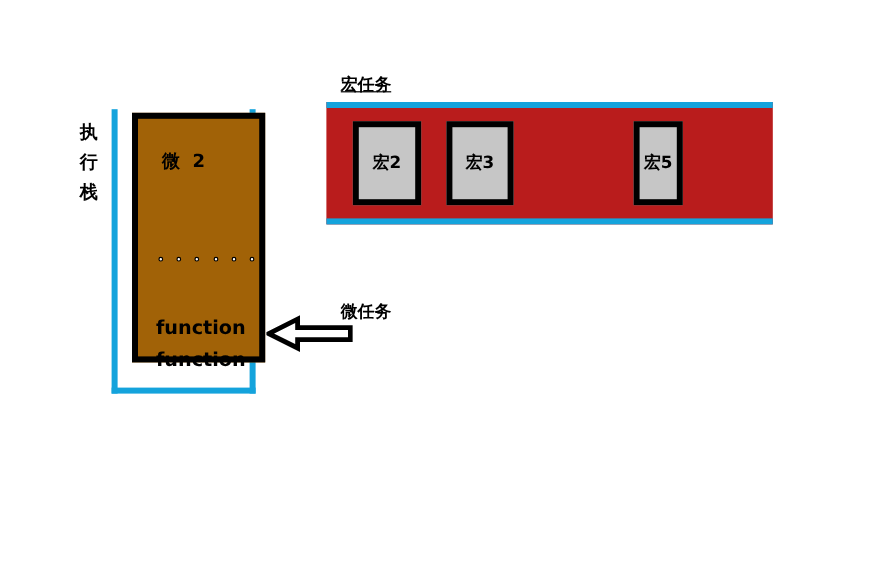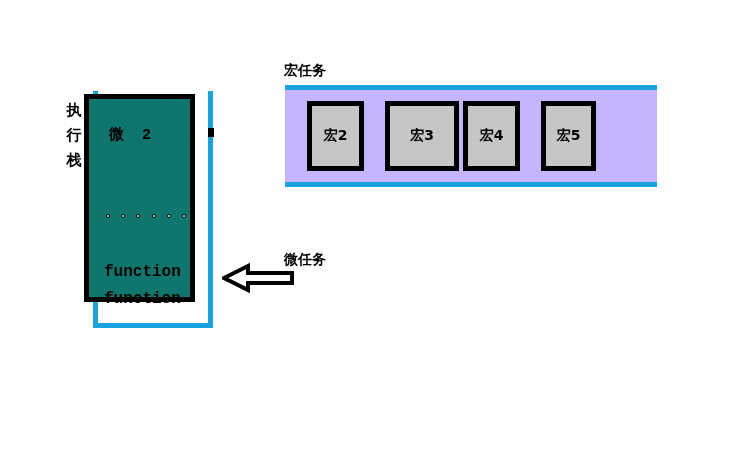--- a/index.html
+++ b/index.html
@@ -67,28 +67,27 @@
   .stack-notch {
     position: absolute;
     left: 146px;
     top: 42px;
     width: 6px;
     height: 9px;
     background: #000000;
   }
   #stack-box {
     position: absolute;
-    left: 22px;
+    left: 48px;
     top: 8px;
     width: 101px;
     height: 198px;
     border: 5px solid #000000;
-    background: #0f766e;
+    background: #a16207;
     box-sizing: content-box;
-    font-family: Liberation Mono, monospace;
   }
   #stack-top-frame-label {
     position: absolute;
     left: 20px;
     top: 26px;
     font-size: 15px;
     font-weight: bold;
     color: #000000;
     white-space: pre;
   }
@@ -121,22 +120,21 @@
 
   
   .queue-title {
     position: absolute;
     font-size: 14px;
     font-weight: bold;
     color: #000000;
   }
   .queue-row {
     position: absolute;
-    background: #c4b5fd;
-    margin-left: 13px;
+    background: #b91c1c;
   }
   .queue-rail {
     position: absolute;
     left: 0;
     width: 100%;
     height: 5px;
     background: #14a3dc;
   }
   .queue-rail-top { top: 0; }
   .queue-rail-bottom { bottom: 0; }
@@ -151,21 +149,21 @@
     justify-content: center;
   }
   .task-box-label {
     font-size: 14px;
     font-weight: bold;
     color: #000000;
     white-space: pre;
   }
 
   
-  #macro-title { left: 284px; top: 62px; }
+  #macro-title { left: 284px; top: 62px; text-decoration: underline; }
   #macro-row {
     left: 272px;
     top: 85px;
     width: 372px;
     height: 102px;
   }
   
   #micro-title { left: 284px; top: 203px; margin-top: 48px; }
   #micro-row {
     left: 272px;
@@ -219,27 +217,24 @@
 
   <div id="macro-title" class="queue-title">宏任务</div>
 
   <div id="macro-row" class="queue-row">
     <div class="queue-rail queue-rail-top"></div>
     <div class="queue-rail queue-rail-bottom"></div>
 
     <div class="task-box" style="left:22px; top:16px; width:57px; height:70px;">
       <span class="task-box-label">宏2</span>
     </div>
-    <div class="task-box" style="left:100px; top:16px; width:74px; height:70px;">
+    <div class="task-box" style="left:100px; top:16px; width:56px; height:70px;">
       <span class="task-box-label">宏3</span>
     </div>
-    <div class="task-box" style="left:178px; top:16px; width:57px; height:70px;">
-      <span class="task-box-label">宏4</span>
-    </div>
-    <div class="task-box" style="left:256px; top:16px; width:55px; height:70px;text-align:right;">
+    <div class="task-box" style="left:256px; top:16px; width:41px; height:70px;text-align:right;">
       <span class="task-box-label">宏5</span>
     </div>
   </div>
 
   <div id="micro-title" class="queue-title">微任务</div>
 
 
   <div id="flow-arrow">
     <svg width="72" height="32" viewBox="0 0 72 32" xmlns="http://www.w3.org/2000/svg">
       <polygon points="2,16 26,4 26,11 70,11 70,21 26,21 26,28" fill="#ffffff" stroke="#000000" stroke-width="4" stroke-linejoin="miter"></polygon>

